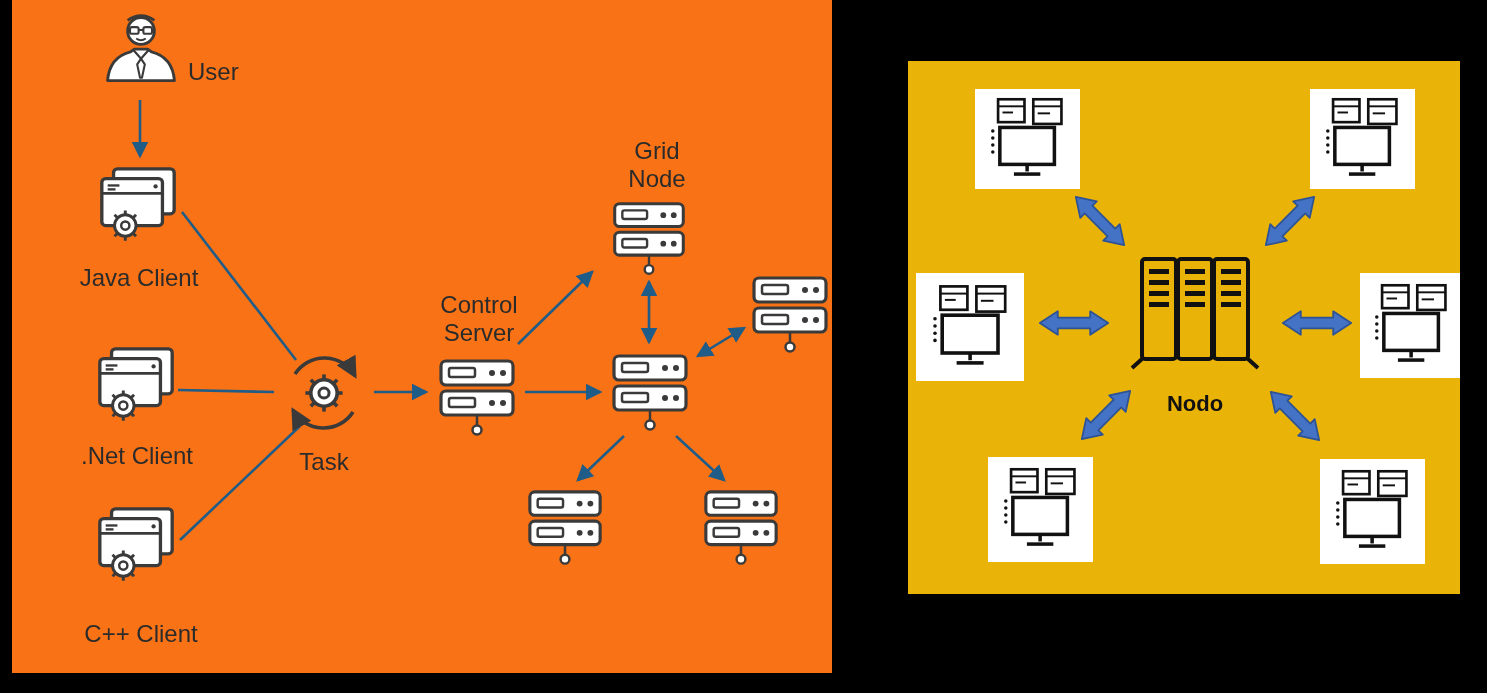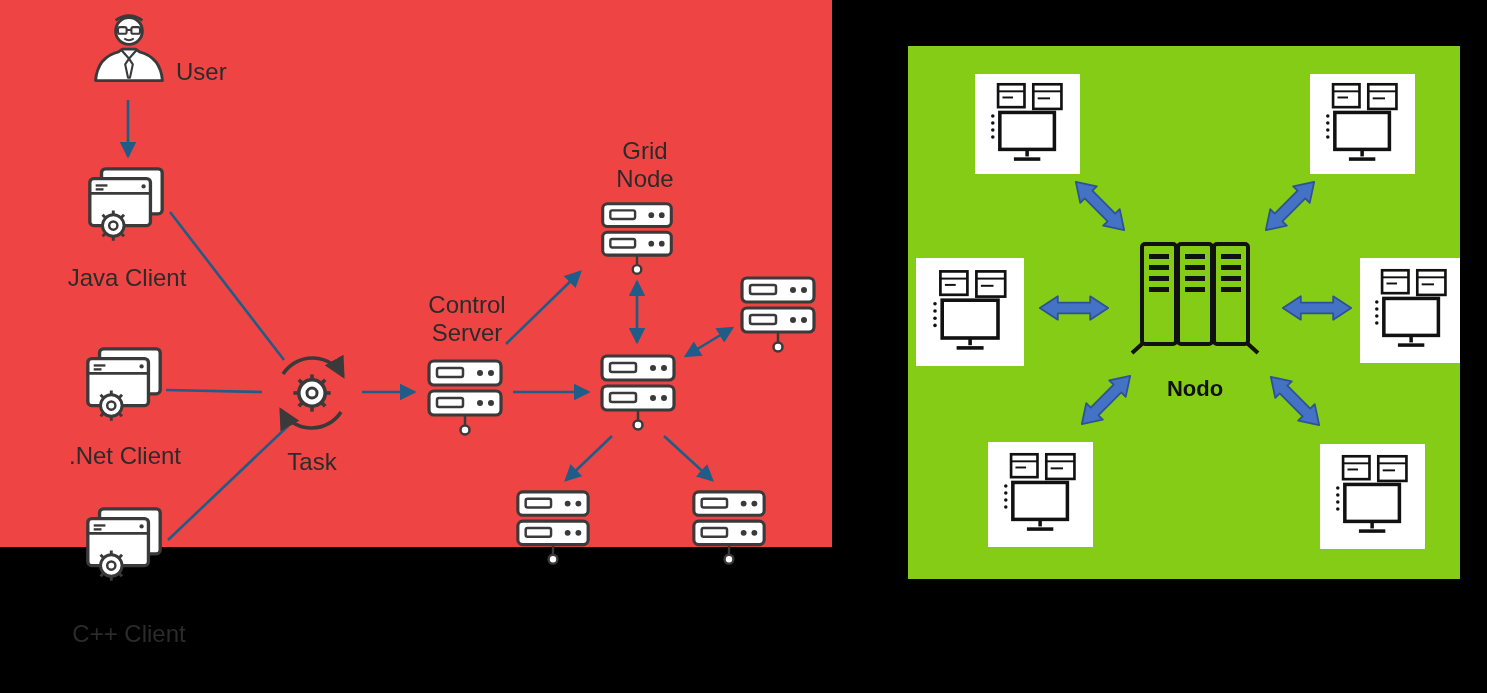--- a/index.html
+++ b/index.html
@@ -6,39 +6,39 @@
   .stage {
     position: relative;
     width: 1487px;
     height: 693px;
     background: #000;
     overflow: hidden;
     font-family: "Liberation Sans", sans-serif;
   }
   .left-panel {
     position: absolute;
-    left: 0; top: 0;
+    left: 12px; top: 0;
     width: 832px;
-    height: 547px;
-    background: #ef4444;
+    height: 673px;
+    background: #f97316;
   }
   .right-panel {
     position: absolute;
     left: 832px; top: 0;
     width: 655px;
     height: 693px;
     background: #000000;
   }
   .yellow-card {
     position: absolute;
     left: 76px;           
-    top: 46px;
+    top: 61px;
     width: 552px;
     height: 533px;
-    background: #84cc16;
+    background: #eab308;
   }
   svg { display: block; }
   text { font-family: "Liberation Sans", sans-serif; }
   .diagram-label { fill: #2b2b2b; font-size: 24px; }
   .nodo-label { fill: #111111; font-size: 22px; font-weight: bold; }
 </style>
 </head>
 <body>
 
 <div class="stage">

